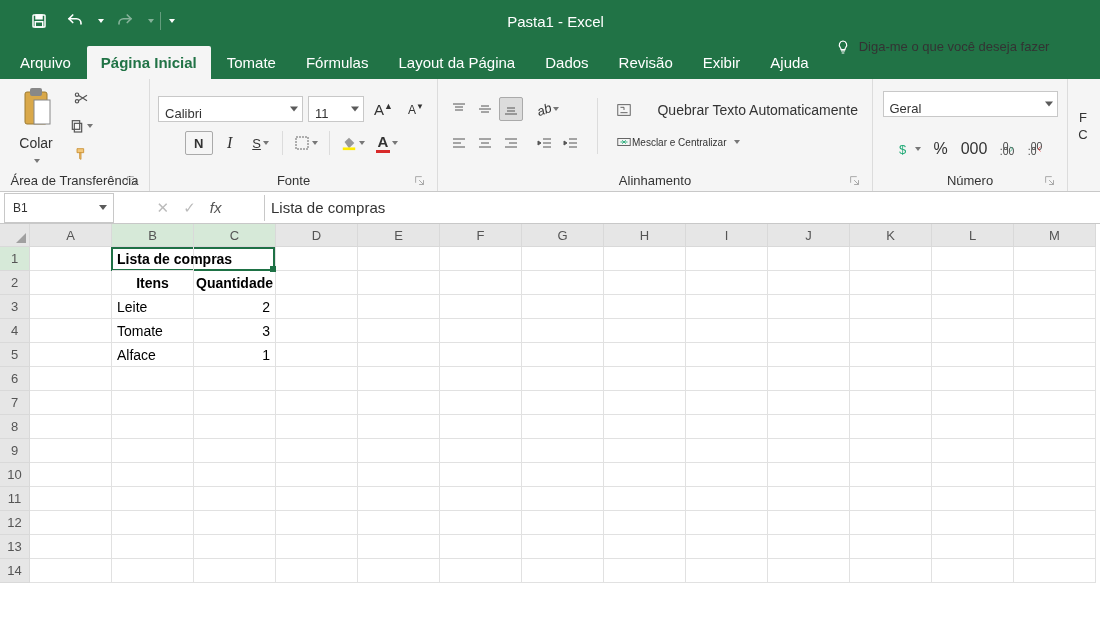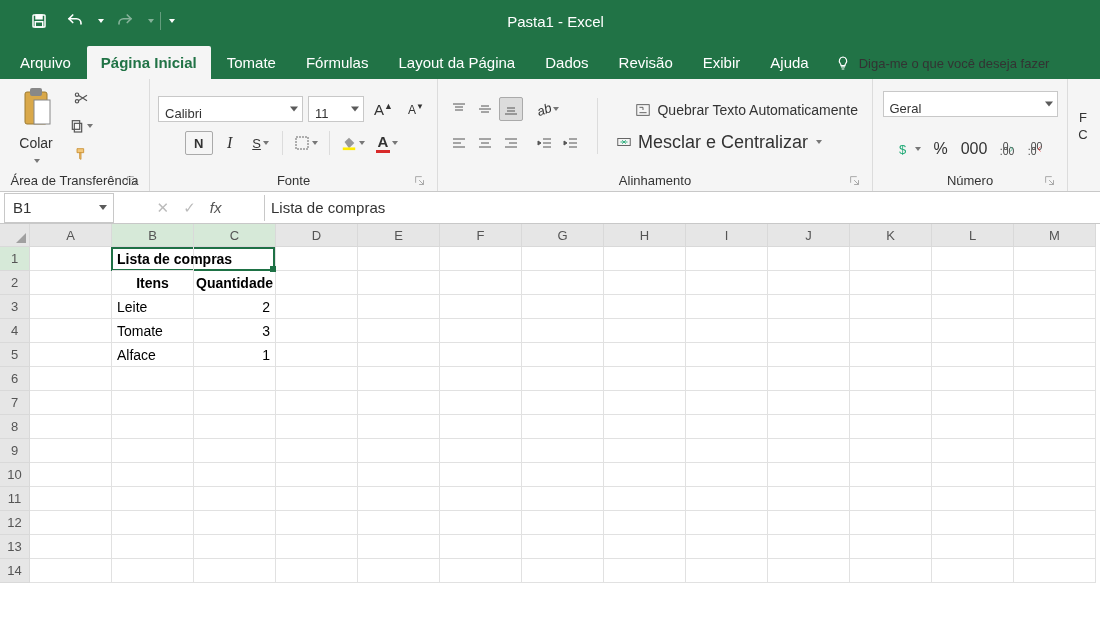--- a/index.html
+++ b/index.html
@@ -14,21 +14,21 @@
   .qat{display:flex;align-items:center;gap:6px;}
   .qat .qbtn{width:30px;height:28px;display:flex;align-items:center;justify-content:center;color:#fff;border-radius:2px;}
   .qat svg{width:18px;height:18px;display:block;}
   .qsep{width:1px;height:18px;background:rgba(255,255,255,.3);}
   .wtitle{flex:1;text-align:center;color:#fff;font-size:15px;}
 
   
   .tabs{height:37px;background:var(--green);display:flex;align-items:flex-end;padding:0 6px;gap:2px;}
   .tab{padding:8px 14px 8px;color:#fff;font-size:15px;cursor:pointer;}
   .tab.active{background:#f5f5f5;color:var(--green);font-weight:700;border-radius:2px 2px 0 0;}
-  .tellme{display:flex;align-items:center;gap:8px;color:#fff;padding:6px 10px;margin-bottom:2px;font-size:15px;}
+  .tellme{display:flex;align-items:flex-start;gap:8px;color:#fff;padding:6px 10px;margin-bottom:18px;font-size:15px;}
   .bulb{width:16px;height:16px;}
 
   
   .ribbon{height:113px;background:#f5f5f5;border-bottom:1px solid var(--border);display:flex;overflow:hidden;}
   .group{display:flex;flex-direction:column;border-right:1px solid #dcdcdc;padding:4px 8px 0;position:relative;}
   .group .g-body{flex:1;display:flex;align-items:center;}
   .group .g-label{height:22px;display:flex;align-items:center;justify-content:center;font-size:12px;color:#666;position:relative;}
   .dlaunch{position:absolute;right:2px;bottom:3px;width:14px;height:14px;opacity:.6;}
   .rbtn{display:flex;align-items:center;justify-content:center;height:24px;min-width:24px;border:1px solid transparent;border-radius:2px;cursor:pointer;padding:0 3px;margin:1px;}
   .rbtn svg{width:16px;height:16px;}
@@ -268,34 +268,34 @@
           <div class="rbtn">
               <svg viewBox="0 0 16 16" stroke="#555" fill="#555">
                 <path d="M6 4h8M6 8h8M6 12h8"></path>
                 <path d="M1 6l3 2-3 2z"></path>
               </svg>
             </div>
         </div>
       </div>
       <div class="vsep"></div>
       <div class="stack" style="gap:6px">
-        <div class="rbtn" style="justify-content:flex-end;width:250px">
+        <div class="rbtn" style="justify-content:space-between;width:250px">
           <svg viewBox="0 0 18 18" stroke="#555" fill="none" width="20">
               <rect x="2" y="3" width="14" height="12"></rect>
               <path d="M5 6h4v3M5 12h8"></path>
             </svg>
           <span style="margin-left:6px;font-size:14px">Quebrar Texto Automaticamente</span>
         </div>
         <div class="rbtn" style="justify-content:flex-start;width:250px">
           <svg viewBox="0 0 18 18" stroke="#555" fill="none" width="20">
               <rect x="2" y="5" width="14" height="8"></rect>
               <path d="M5 9h3M10 9h3" stroke="#2a7"></path>
               <path d="M7 7l2 2-2 2M11 7l-2 2 2 2" stroke="#2a7"></path>
             </svg>
-          <span style="margin-left:6px;font-size:18px">Mesclar e Centralizar</span>
+          <span style="font-size:10px">Mesclar e Centralizar</span>
           <span class="caret s" style="margin-left:8px"></span>
         </div>
       </div>
     </div>
     <div class="g-label">
         <span>Alinhamento</span>
       <svg class="dlaunch" viewBox="0 0 16 16">
           <path d="M3 3h7M3 3v7M12 12l-5-5M12 7v5h-5" stroke="#666" fill="none"></path>
         </svg>
     </div>
@@ -348,21 +348,21 @@
     <div class="g-body stack" style="gap:2px;color:#666;font-size:12px;align-items:center">
         <span>F</span>
         <span>C</span>
       </div>
     <div class="g-label"></div>
   </div>
 </div>
 
 <div class="fbar">
   <div class="namebox">
-    <span style="font-size:15px">B1</span>
+    <span style="font-size:12px">B1</span>
     <span class="caret" style="position:absolute;right:6px"></span>
   </div>
   <div class="fxicons">
     <span style="color:#bbb">✕</span>
     <span style="color:#bbb">✓</span>
     <span style="font-style:italic;color:#555">fx</span>
   </div>
   <div style="width:1px;height:26px;background:var(--border)"></div>
   <div class="fxval">Lista de compras</div>
 </div>

